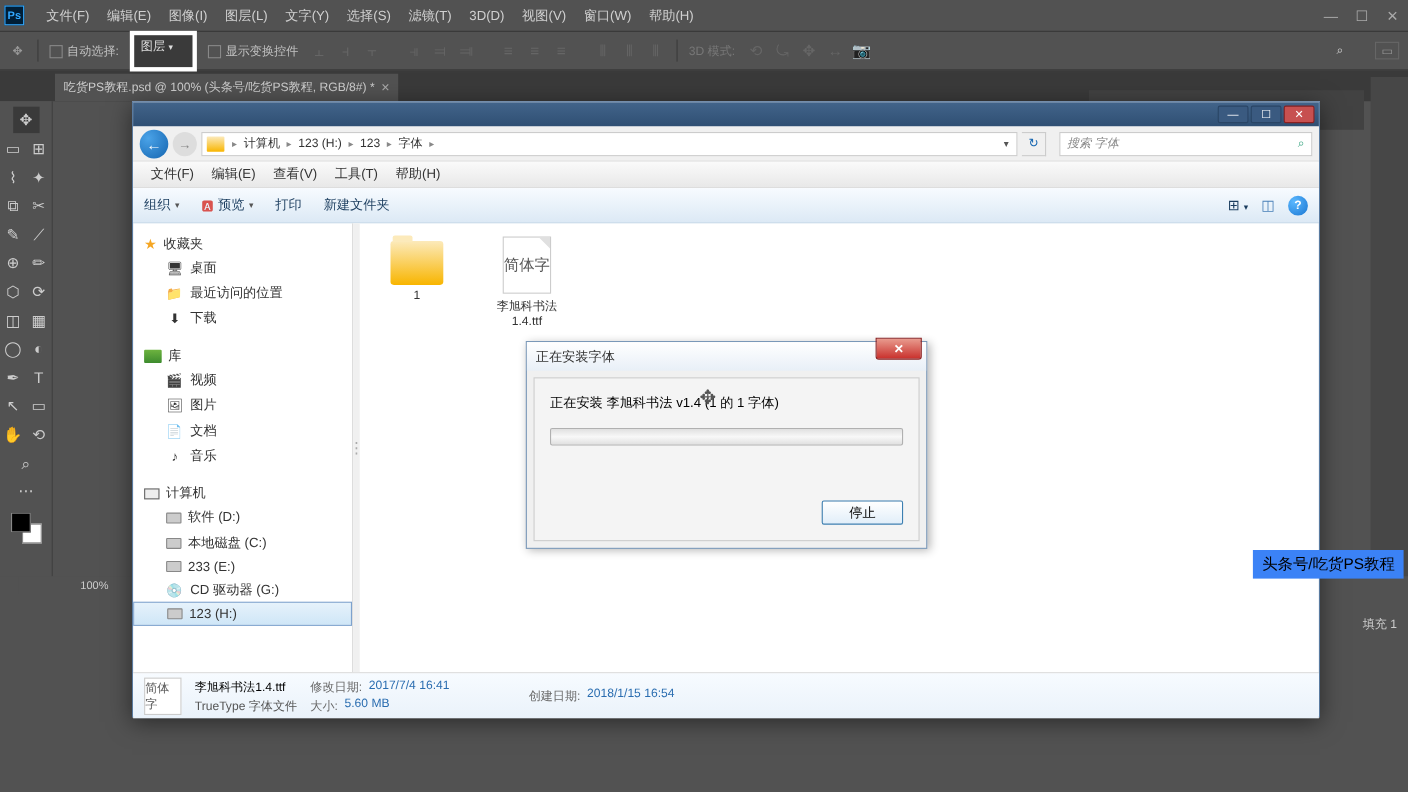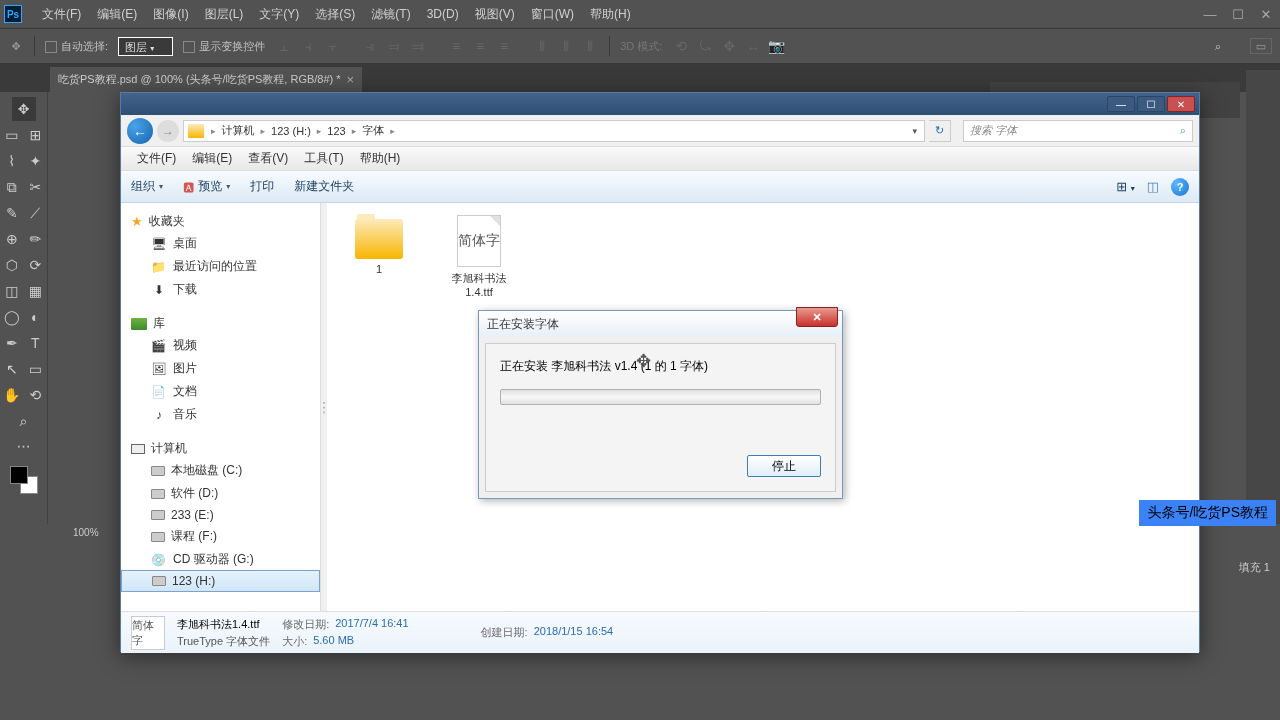--- a/index.html
+++ b/index.html
@@ -9,21 +9,21 @@
 .ps-window { width: 1280px; height: 540px; background: #525252; position: relative; }
 .ps-menubar { height: 28px; background: #525252; display: flex; align-items: center; padding-left: 4px; color: #d0d0d0; font-size: 12px; }
 .ps-logo { width: 18px; height: 18px; background: #001e36; border: 1px solid #31a8ff; display: flex; align-items: center; justify-content: center; color: #31a8ff; font-weight: bold; font-size: 10px; margin-right: 12px; }
 .ps-menu-item { padding: 4px 8px; cursor: pointer; }
 .ps-win-controls { margin-left: auto; display: flex; }
 .ps-win-btn { width: 28px; height: 20px; display: flex; align-items: center; justify-content: center; color: #aaa; font-size: 13px; }
 
 .ps-options-bar { height: 36px; background: #525252; border-top: 1px solid #383838; border-bottom: 1px solid #383838; display: flex; align-items: center; padding: 0 8px; color: #c0c0c0; font-size: 11px; gap: 10px; }
 .opt-icon { width: 16px; height: 16px; display: inline-flex; align-items: center; justify-content: center; color: #999; }
 .opt-checkbox { width: 12px; height: 12px; border: 1px solid #888; display: inline-block; vertical-align: middle; margin-right: 4px; }
-.opt-select { background: #3a3a3a; border: 1px solid #ffffff; padding: 2px 18px 0 6px; color: #ddd; position: relative; font-size: 11px; }
+.opt-select { background: #3a3a3a; border: 4px solid #ffffff; padding: 2px 18px 12px 6px; color: #ddd; position: relative; font-size: 11px; }
 .opt-sep { width: 1px; height: 20px; background: #3a3a3a; }
 .opt-align-icons { display: flex; gap: 6px; }
 .opt-align-icons span { width: 18px; height: 18px; color: #666; display: flex; align-items: center; justify-content: center; font-size: 14px; }
 
 .ps-doctab-bar { height: 28px; background: #3a3a3a; display: flex; align-items: flex-end; padding-left: 50px; }
 .ps-doctab { background: #525252; color: #ccc; padding: 5px 8px; font-size: 11px; display: flex; align-items: center; gap: 6px; }
 .ps-doctab .close { color: #aaa; font-size: 13px; }
 
 .ps-toolbar { position: absolute; left: 0; top: 92px; width: 48px; bottom: 16px; background: #525252; border-right: 1px solid #404040; padding-top: 4px; }
 .ps-tool { width: 24px; height: 24px; margin: 1px auto; display: flex; align-items: center; justify-content: center; color: #ccc; font-size: 14px; position: relative; }
@@ -338,33 +338,29 @@
               <span>音乐</span>
             </div>
         </div>
         <div class="sb-group">
           <div class="sb-header">
               <span class="comp-ico"></span>
               <span>计算机</span>
             </div>
           <div class="sb-item">
               <span class="drive-ico"></span>
+              <span>软件 (D:)</span>
+            </div>
+          <div class="sb-item">
+              <span class="drive-ico"></span>
               <span>本地磁盘 (C:)</span>
-            </div>
-          <div class="sb-item">
-              <span class="drive-ico"></span>
-              <span>软件 (D:)</span>
             </div>
           <div class="sb-item">
               <span class="drive-ico"></span>
               <span>233 (E:)</span>
-            </div>
-          <div class="sb-item">
-              <span class="drive-ico"></span>
-              <span>课程 (F:)</span>
             </div>
           <div class="sb-item">
               <span class="ico">💿</span>
               <span>CD 驱动器 (G:)</span>
             </div>
           <div class="sb-item selected">
               <span class="drive-ico"></span>
               <span>123 (H:)</span>
             </div>
         </div>

